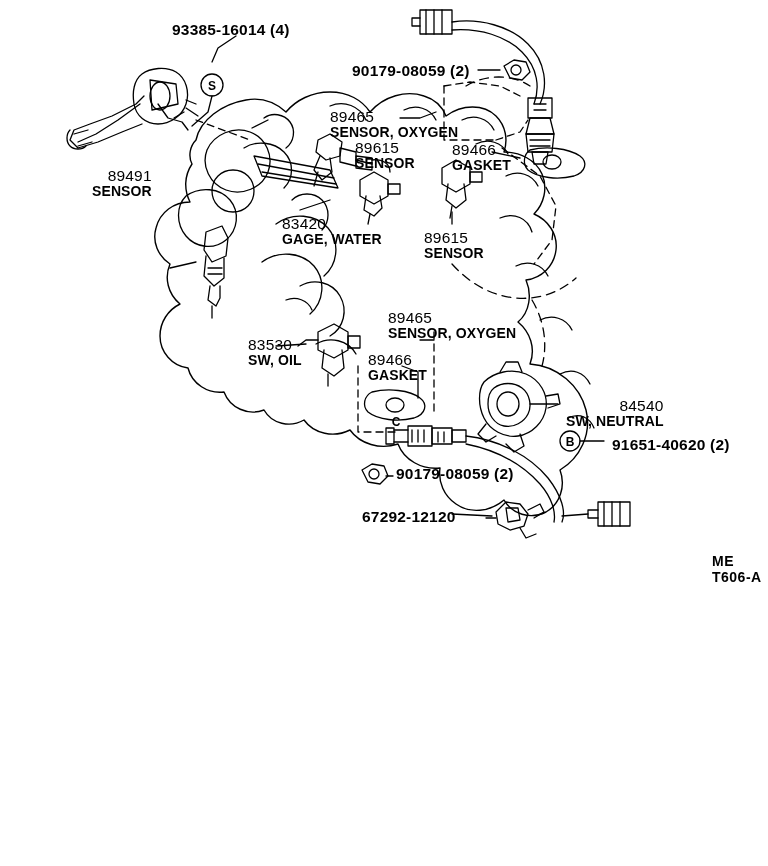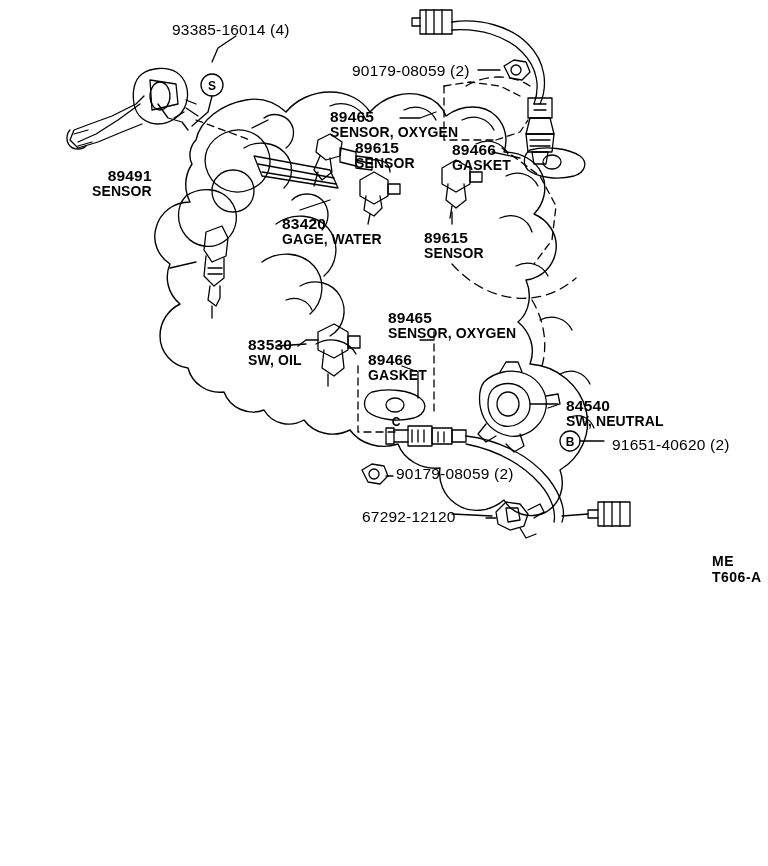--- a/index.html
+++ b/index.html
@@ -29,32 +29,32 @@
   }
   .lbl {
     position: absolute;
     white-space: nowrap;
     line-height: 1.05;
     letter-spacing: 0.2px;
   }
   .lbl .pn {
     display: block;
     font-size: 15.5px;
-    font-weight: 700;
+    font-weight: 400;
     color: #000;
   }
   .lbl .nm {
     display: block;
     font-size: 14px;
     font-weight: 700;
     color: #000;
     letter-spacing: 0.1px;
   }
   .lbl.single .pn {
-    font-weight: 400;
+    font-weight: 700;
   }
   .figcode {
     position: absolute;
     font-size: 14px;
     font-weight: 700;
     letter-spacing: 0.5px;
   }
 </style>
 </head>
 <body>
@@ -353,21 +353,21 @@
   <div class="lbl" style="left:218px; top:337px;margin-left:30px;">
     <span class="pn">83530</span>
     <span class="nm">SW, OIL</span>
   </div>
 
   <div class="lbl" style="left:368px; top:352px;">
     <span class="pn">89466</span>
     <span class="nm">GASKET</span>
   </div>
 
-  <div class="lbl" style="left:566px; top:398px;">
+  <div class="lbl" style="left:566px; top:398px;text-align:right;">
     <span class="pn">84540</span>
     <span class="nm">SW, NEUTRAL</span>
   </div>
 
   <div class="lbl single" style="left:612px; top:437px;">
     <span class="pn">91651-40620 (2)</span>
   </div>
 
   <div class="lbl single" style="left:396px; top:466px;">
     <span class="pn">90179-08059 (2)</span>

